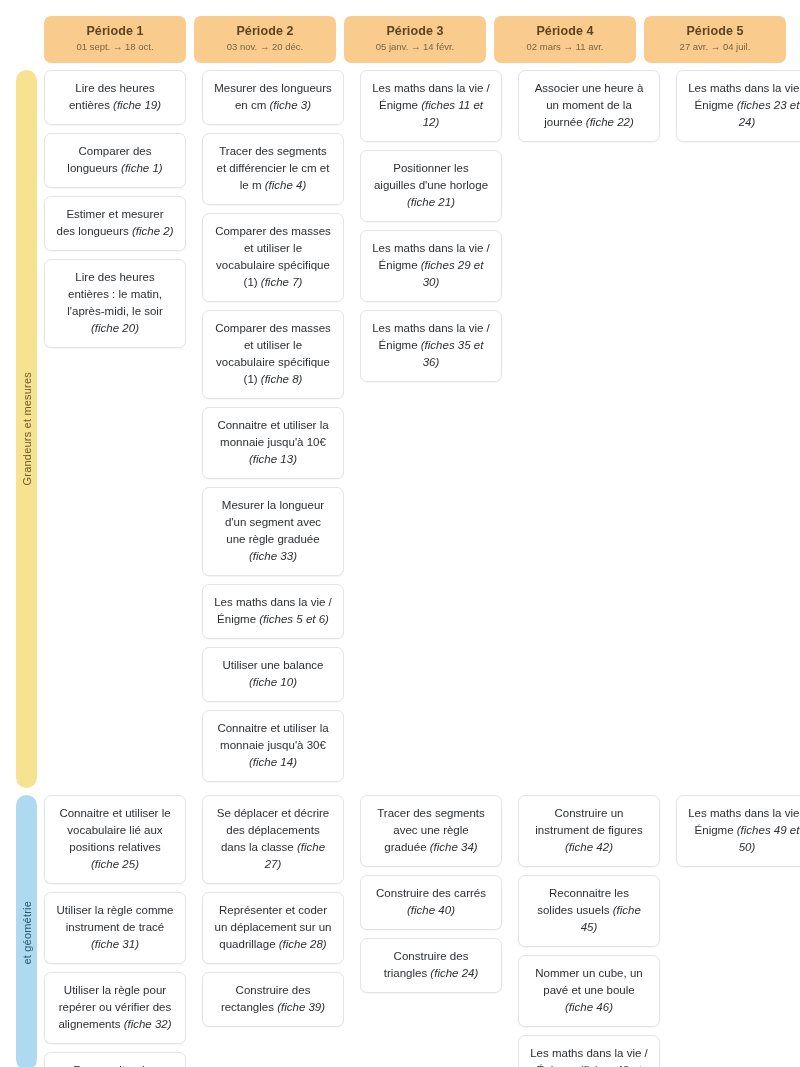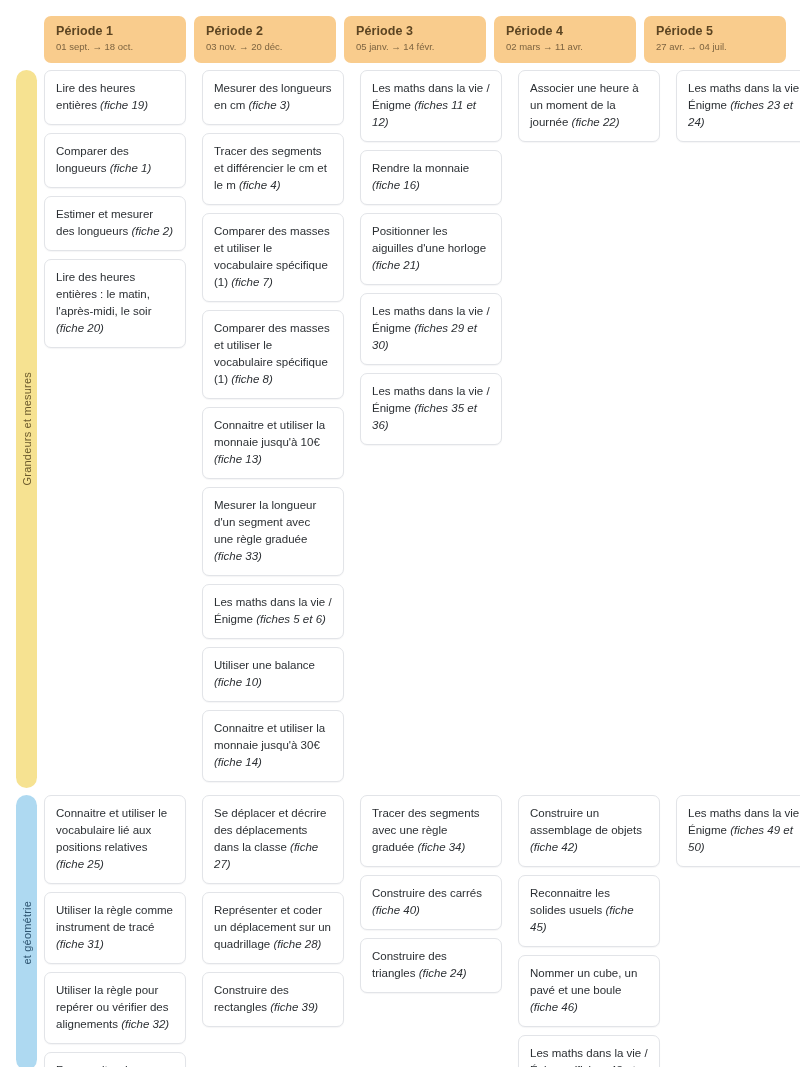--- a/index.html
+++ b/index.html
@@ -9,20 +9,21 @@
     background: #ffffff;
     font-family: "Liberation Sans", sans-serif;
     overflow: hidden;
   }
 
   #board {
     position: relative;
     width: 800px;
     height: 836px;
     background: #ffffff;
+    text-align: center;
   }
 
   
   .header-row {
     position: absolute;
     top: 16px;
     left: 44px;
     display: flex;
     gap: 8px;
   }
@@ -155,21 +156,20 @@
         <div class="item-card"><span>Comparer des masses et utiliser le vocabulaire spécifique (1) </span><em>(fiche 7)</em></div>
         <div class="item-card"><span>Comparer des masses et utiliser le vocabulaire spécifique (1) </span><em>(fiche 8)</em></div>
         <div class="item-card"><span>Connaitre et utiliser la monnaie jusqu'à 10€ </span><em>(fiche 13)</em></div>
         <div class="item-card"><span>Mesurer la longueur d'un segment avec une règle graduée </span><em>(fiche 33)</em></div>
         <div class="item-card"><span>Les maths dans la vie / Énigme </span><em>(fiches 5 et 6)</em></div>
         <div class="item-card"><span>Utiliser une balance </span><em>(fiche 10)</em></div>
         <div class="item-card"><span>Connaitre et utiliser la monnaie jusqu'à 30€ </span><em>(fiche 14)</em></div>
       </div>
       <div class="col">
         <div class="item-card"><span>Les maths dans la vie / Énigme </span><em>(fiches 11 et 12)</em></div>
-        <div class="item-card"><span>Rendre la monnaie </span><em>(fiche 16)</em></div>
         <div class="item-card"><span>Positionner les aiguilles d'une horloge </span><em>(fiche 21)</em></div>
         <div class="item-card"><span>Les maths dans la vie / Énigme </span><em>(fiches 29 et 30)</em></div>
         <div class="item-card"><span>Les maths dans la vie / Énigme </span><em>(fiches 35 et 36)</em></div>
       </div>
       <div class="col">
         <div class="item-card"><span>Associer une heure à un moment de la journée </span><em>(fiche 22)</em></div>
       </div>
       <div class="col">
         <div class="item-card"><span>Les maths dans la vie / Énigme </span><em>(fiches 23 et 24)</em></div>
       </div>
@@ -189,21 +189,21 @@
         <div class="item-card"><span>Se déplacer et décrire des déplacements dans la classe </span><em>(fiche 27)</em></div>
         <div class="item-card"><span>Représenter et coder un déplacement sur un quadrillage </span><em>(fiche 28)</em></div>
         <div class="item-card"><span>Construire des rectangles </span><em>(fiche 39)</em></div>
       </div>
       <div class="col">
         <div class="item-card"><span>Tracer des segments avec une règle graduée </span><em>(fiche 34)</em></div>
         <div class="item-card"><span>Construire des carrés </span><em>(fiche 40)</em></div>
         <div class="item-card"><span>Construire des triangles </span><em>(fiche 24)</em></div>
       </div>
       <div class="col">
-        <div class="item-card"><span>Construire un assemblage de objets </span><em>(fiche 42)</em></div>
+        <div class="item-card"><span>Construire un instrument de figures </span><em>(fiche 42)</em></div>
         <div class="item-card"><span>Reconnaitre les solides usuels </span><em>(fiche 45)</em></div>
         <div class="item-card"><span>Nommer un cube, un pavé et une boule </span><em>(fiche 46)</em></div>
         <div class="item-card"><span>Les maths dans la vie / Énigme </span><em>(fiches 43 et 44)</em></div>
       </div>
       <div class="col">
         <div class="item-card"><span>Les maths dans la vie / Énigme </span><em>(fiches 49 et 50)</em></div>
       </div>
     </div>
 
 </div>

